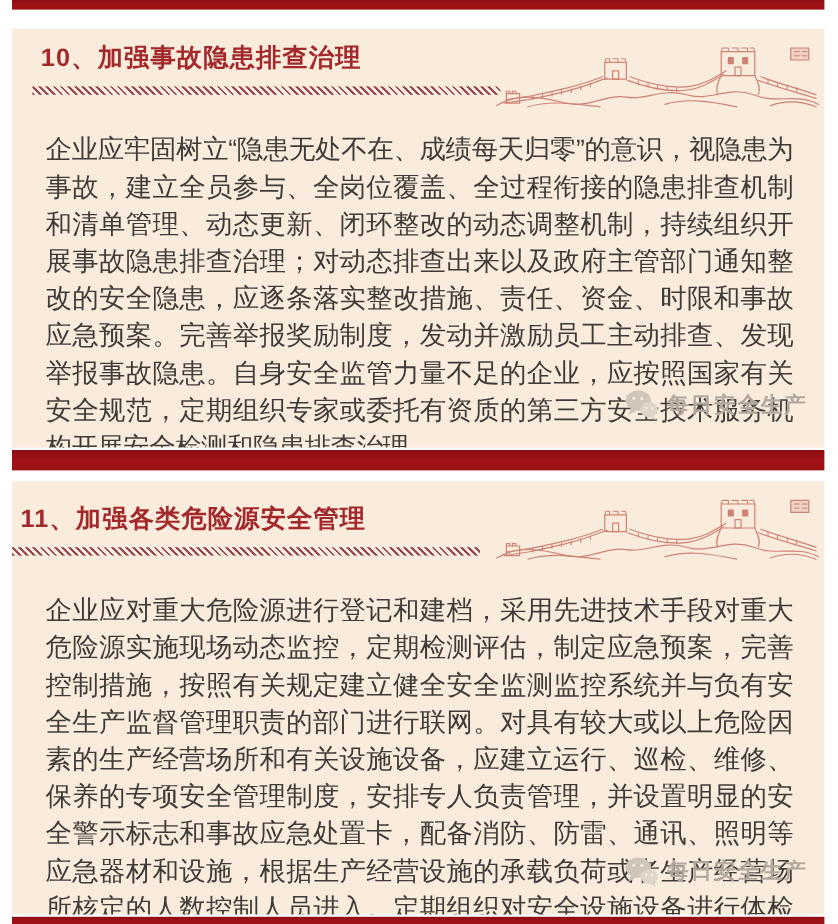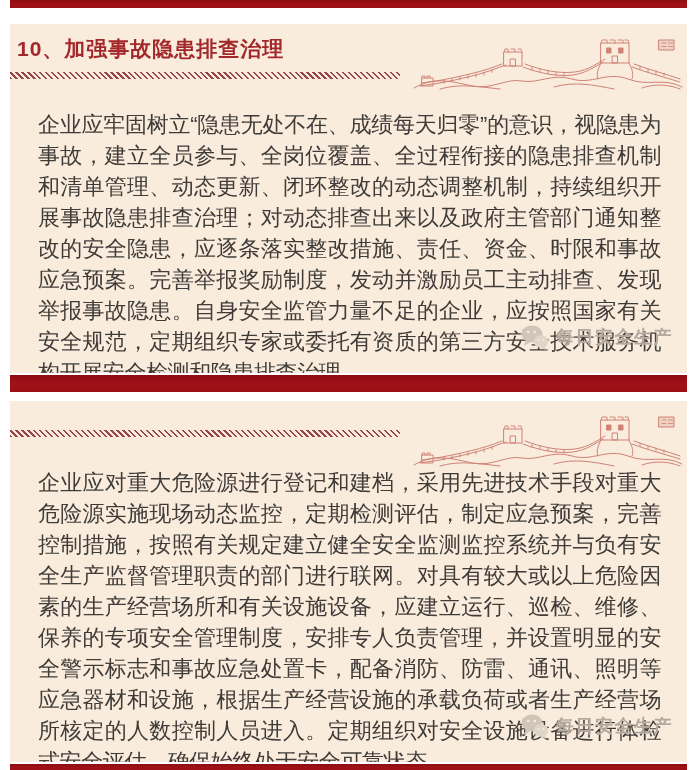--- a/index.html
+++ b/index.html
@@ -25,21 +25,21 @@
     position:relative;
     margin-left:10px; width:677px;
     background:#f9ecdc;
     box-sizing:border-box;
     overflow:hidden;
   }
   .card-1 { margin-top:16px; height:349px; }
   .card-2 { margin-top:9px;  height:361px; }
 
   .card-header { position:relative; }
-  .card-1 .card-header { padding-top:12px; }
+  .card-1 .card-header { padding-top:12px;padding-left:17px; }
   .card-2 .card-header { padding-top:19px; }
 
   .heading {
     margin:0 0 0 7px;
     font-size:21px; line-height:26px;
     font-weight:800;
     color:#a3282b;
     letter-spacing:1px;
   }
   .hatch {
@@ -139,20 +139,21 @@
         </svg>
       </span>
       <span>每日安全生产</span>
     </div>
   </section>
 
   <div class="bar bar-mid"></div>
 
   <section class="card card-2">
     <div class="card-header">
+      <h2 class="heading">11、加强各类危险源安全管理</h2>
       <div class="hatch"></div>
 
       <svg class="wall" viewBox="0 0 272 60" fill="none" stroke="#cf8276" stroke-width="1" stroke-linecap="round" stroke-linejoin="round">
         <path d="M2 52 C 22 40, 42 46, 60 50 C 80 54, 94 42, 110 45 C 126 48, 140 37, 160 43 C 180 49, 194 35, 216 43 C 236 51, 252 41, 270 51"></path>
         <path d="M28 53 C 48 47, 68 51, 88 53 M 142 51 C 162 45, 182 49, 202 53 M 230 52 C 244 47, 258 49, 268 53"></path>
         <path d="M8 50 L 28 47 C 48 43, 68 39, 88 31 L 94 29 M 111 31 C 127 37, 145 41, 161 39 C 175 37, 184 30, 191 26 M 220 31 C 236 37, 252 41, 268 46"></path>
         <path d="M10 47 L 30 44 C 50 40, 70 36, 90 28 M 113 28 C 129 34, 147 38, 163 36 C 177 34, 186 27, 193 23 M 222 28 C 238 34, 254 38, 268 43"></path>
         <path stroke-width="0.9" d="M32 44 v3 M40 42.5 v3 M48 41 v3 M56 39.5 v3 M64 38 v3 M72 36 v3 M80 33.5 v3 M120 31.5 v3 M128 33.5 v3 M136 35 v3 M144 36.5 v3 M152 37 v3 M228 30.5 v3 M236 33 v3 M244 35 v3 M252 37 v3"></path>
         <rect x="10" y="42" width="11" height="8"></rect>
         <path stroke-width="0.9" d="M10 42 l0 -2 h3 l0 2 M15 42 l0 -2 h3 l0 2"></path>

